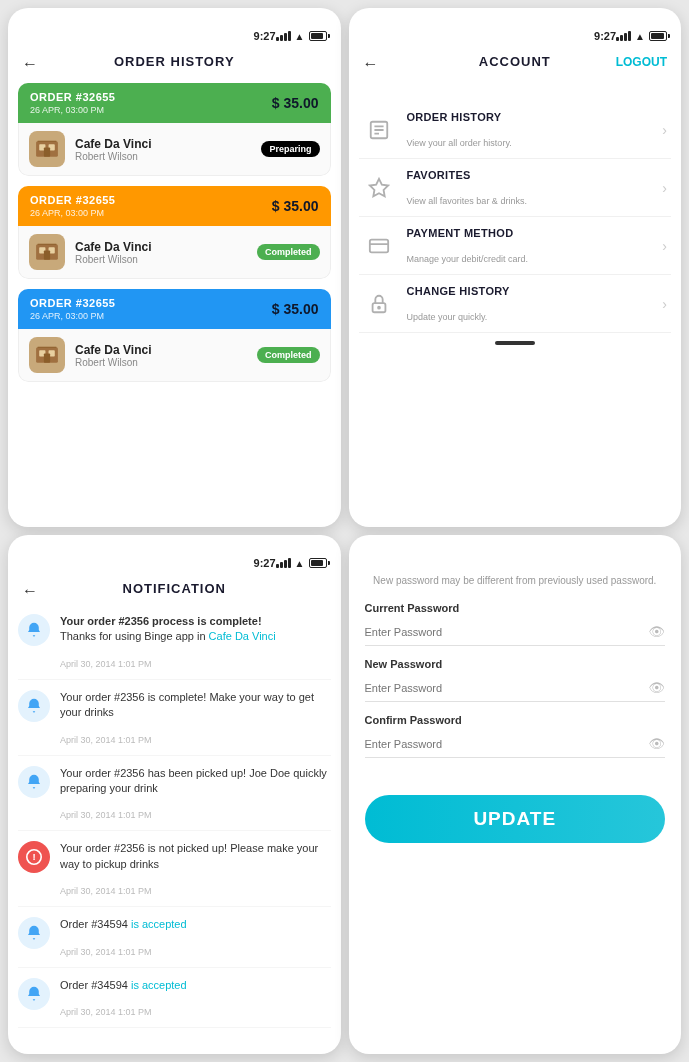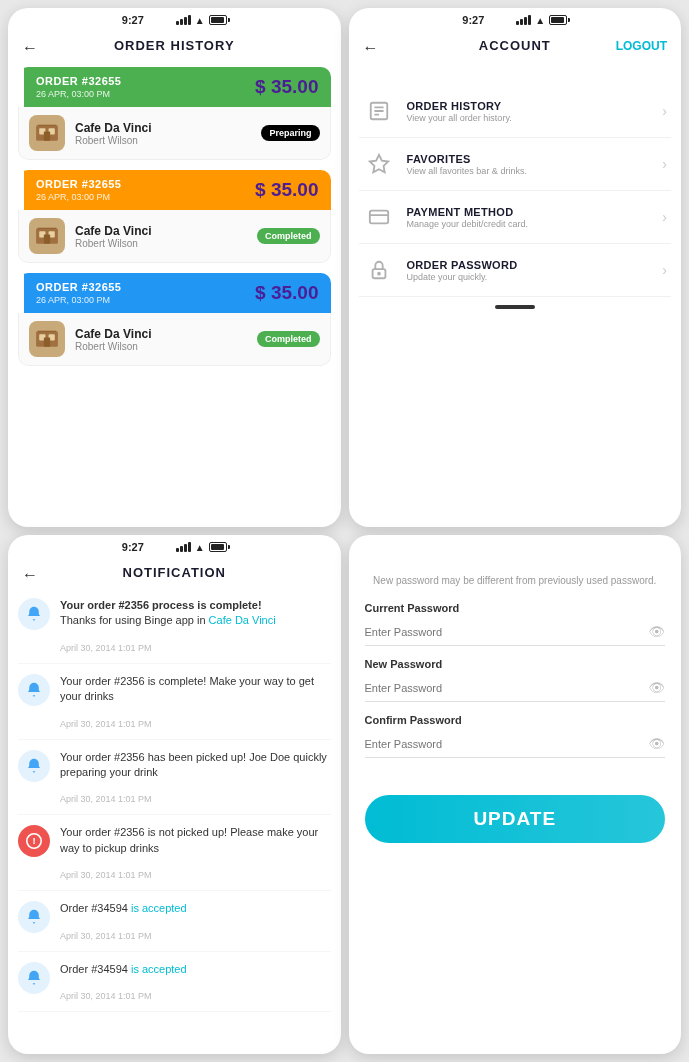--- a/index.html
+++ b/index.html
@@ -21,28 +21,27 @@
       border-radius: 20px;
       overflow: hidden;
       box-shadow: 0 4px 15px rgba(0,0,0,0.15);
       display: flex;
       flex-direction: column;
     }
 
     
     .status-bar {
       display: flex;
-      justify-content: center;
-      align-items: center;
-      padding: 6px 14px 4px;
+      justify-content: flex-end;
+      align-items: center;
+      padding: 22px 14px 4px;
       font-size: 11px;
       font-weight: 600;
       color: #222;
       flex-shrink: 0;
-      gap: 32px;
     }
     .status-icons { display: flex; align-items: center; gap: 4px; font-size: 10px; }
     .signal-bars { display: flex; align-items: flex-end; gap: 1px; }
     .signal-bars span { background: #222; border-radius: 1px; width: 3px; }
     .signal-bars span:nth-child(1) { height: 4px; }
     .signal-bars span:nth-child(2) { height: 6px; }
     .signal-bars span:nth-child(3) { height: 8px; }
     .signal-bars span:nth-child(4) { height: 10px; }
     .wifi-icon { font-size: 10px; }
     .battery { width: 18px; height: 10px; border: 1.5px solid #222; border-radius: 2px; position: relative; display: inline-block; }
@@ -98,40 +97,39 @@
 
     .order-card {
       border-radius: 10px;
       overflow: hidden;
     }
     .order-header {
       padding: 8px 12px;
       display: flex;
       justify-content: space-between;
       align-items: center;
-      margin-left: 6px;
     }
     .order-header.green { background: #4caf50; }
     .order-header.orange { background: #ff9800; }
     .order-header.blue { background: #2196f3; }
     .order-num {
       font-size: 11px;
       font-weight: 700;
       color: #fff;
       letter-spacing: 0.5px;
     }
     .order-date {
       font-size: 9px;
       color: rgba(255,255,255,0.85);
       margin-top: 2px;
     }
     .order-price {
-      font-size: 19px;
+      font-size: 14px;
       font-weight: 700;
-      color: #4c1d95;
+      color: #0f172a;
     }
     .order-body {
       display: flex;
       align-items: center;
       padding: 8px 10px;
       gap: 10px;
       background: #fafafa;
       border: 1px solid #eee;
       border-top: none;
       border-radius: 0 0 10px 10px;
@@ -245,21 +243,21 @@
       width: 32px;
       height: 32px;
       display: flex;
       align-items: center;
       justify-content: center;
       flex-shrink: 0;
     }
     .menu-icon-wrap svg { width: 22px; height: 22px; }
     .menu-text { flex: 1; }
     .menu-title { font-size: 11px; font-weight: 700; color: #1a1a2e; letter-spacing: 0.3px; }
-    .menu-subtitle { font-size: 9px; color: #999; margin-top: 1px; }
+    .menu-subtitle { font-size: 9px; color: #999; margin-top: 15px; }
     .menu-arrow { color: #ccc; font-size: 14px; }
     .home-indicator {
       width: 40px;
       height: 4px;
       background: #333;
       border-radius: 2px;
       margin: 8px auto;
     }
 
     
@@ -524,21 +522,21 @@
   </div>
       <div class="menu-item">
     <div class="menu-icon-wrap">
           <svg viewBox="0 0 24 24" fill="none" stroke="#b0b0b0" stroke-width="2">
     <rect x="5" y="11" width="14" height="10" rx="2"></rect>
     <path d="M8 11V7a4 4 0 0 1 8 0v4"></path>
     <circle cx="12" cy="16" r="1" fill="#b0b0b0"></circle>
   </svg>
         </div>
     <div class="menu-text">
-      <div class="menu-title">ORDER PASSWORD</div>
+      <div class="menu-title">CHANGE HISTORY</div>
       <div class="menu-subtitle">Update your quickly.</div>
     </div>
     <span class="menu-arrow">›</span>
   </div>
     </div>
   <div class="home-indicator"></div>
 </div>
 
 <div class="phone notif-screen">
   <div class="status-bar">

